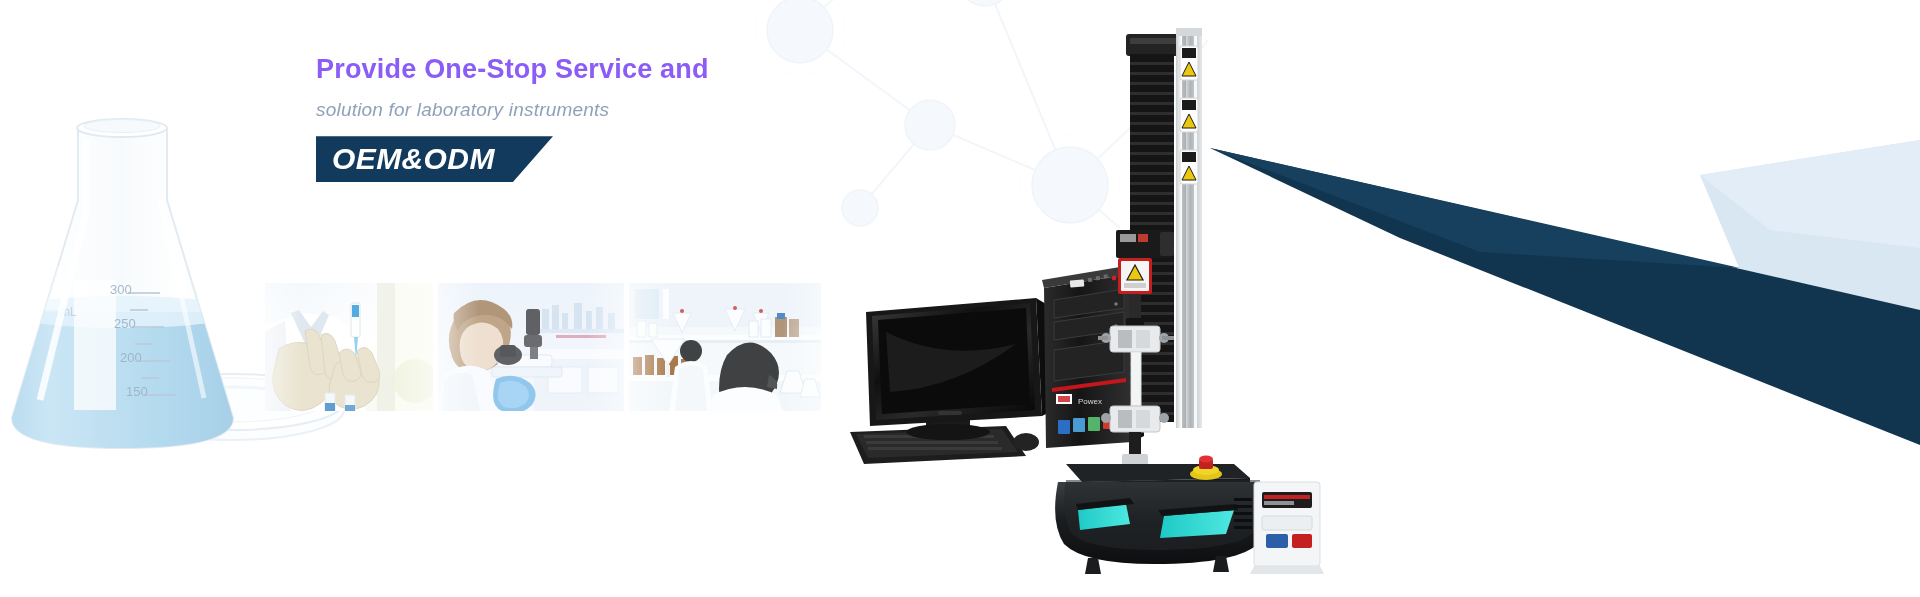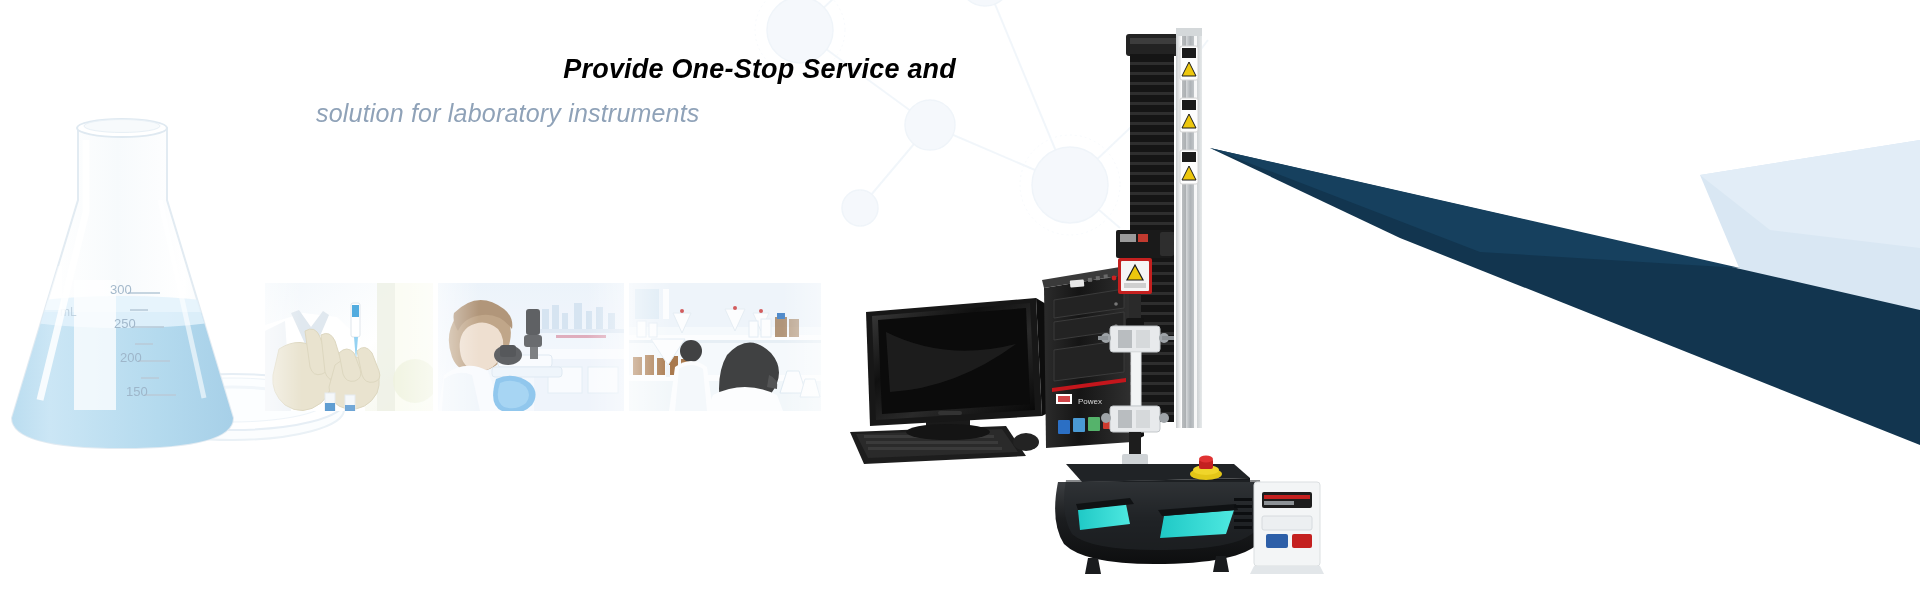--- a/index.html
+++ b/index.html
@@ -22,28 +22,27 @@
     width:470px; height:260px;
     opacity:.55; pointer-events:none;
   }
 
   
   .flask-scene { position:absolute; left:-18px; top:80px; width:420px; height:430px; }
 
   
   .text-block { position:absolute; left:316px; top:55px; width:640px; }
   .line1 {
-    font-size:27px; font-weight:bold; font-style:italic;
-    color:#000000; letter-spacing:.2px; line-height:1.05;
+    font-size:27px; font-weight:bold; 
+    color:#8b5cf6; letter-spacing:.2px; line-height:1.05;
     white-space:nowrap;
-    text-align:right;
   }
   .line2 {
     margin-top:17px;
-    font-size:25px; font-weight:normal; font-style:italic;
+    font-size:19px; font-weight:normal; font-style:italic;
     color:#8fa2b8; letter-spacing:.2px; line-height:1.05;
     white-space:nowrap;
   }
   .badge-wrap { margin-top:16px; position:relative; height:46px; width:240px; }
   .badge {
     position:absolute; left:0; top:0;
     width:237px; height:46px;
     background:#123a5c;
     -webkit-clip-path:polygon(0 0, 100% 0, 83% 100%, 0 100%);
     clip-path:polygon(0 0, 100% 0, 83% 100%, 0 100%);
@@ -181,20 +180,24 @@
       <path d="M58 320 L104 132 L104 60" stroke="#ffffff" stroke-width="7" fill="none" opacity=".85"></path>
       <path d="M178 120 L222 318" stroke="#ffffff" stroke-width="5" fill="none" opacity=".6"></path>
 
       <rect x="0" y="300" width="420" height="130" fill="url(#fadeBottom)"></rect>
     </svg>
   </div>
 
   <div class="text-block">
     <div class="line1">Provide One-Stop Service and</div>
     <div class="line2">solution for laboratory instruments</div>
+    <div class="badge-wrap">
+      <div class="badge"></div>
+      <div class="badge-text">OEM&amp;ODM</div>
+    </div>
   </div>
 
   <div class="photo-strip">
 
     <div class="photo p1">
       <svg width="168" height="128" viewBox="0 0 168 128">
         <defs>
           <linearGradient id="bg1" x1="0" y1="0" x2="1" y2="1">
             <stop offset="0%" stop-color="#f2f7fb"></stop>
               <stop offset="55%" stop-color="#ffffff"></stop>

